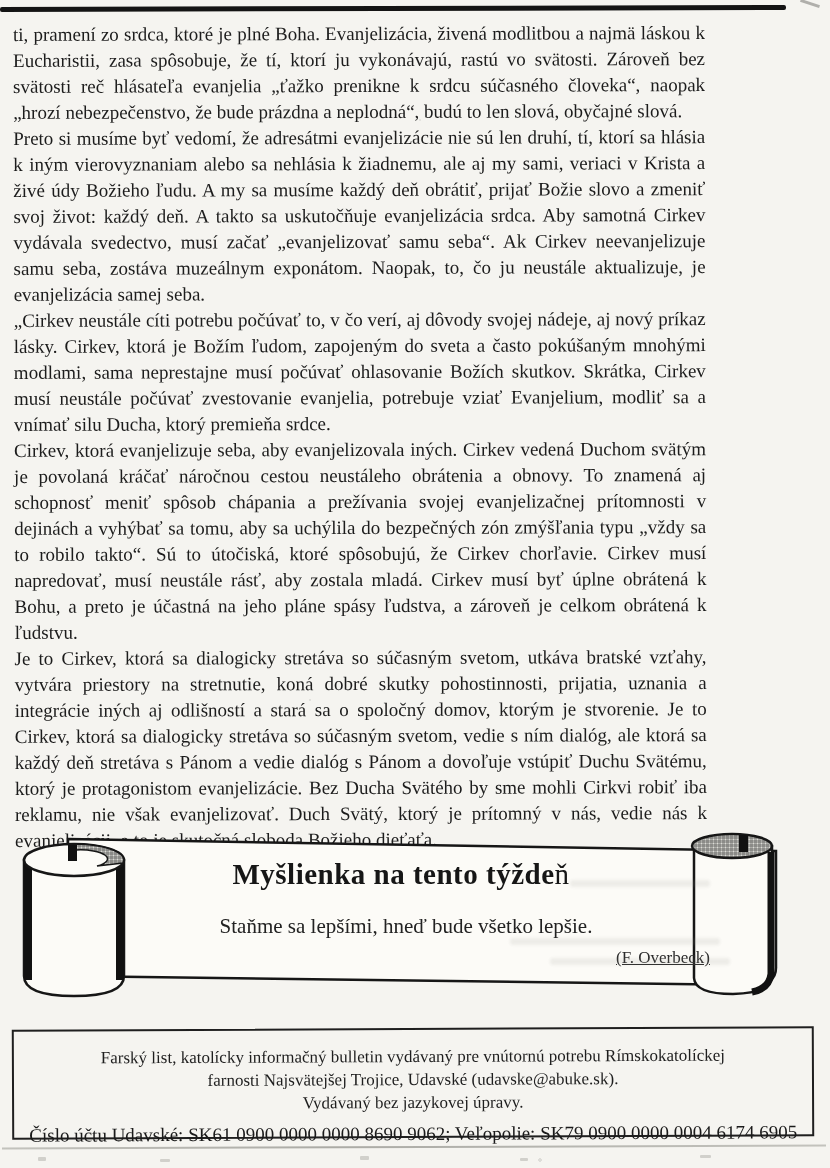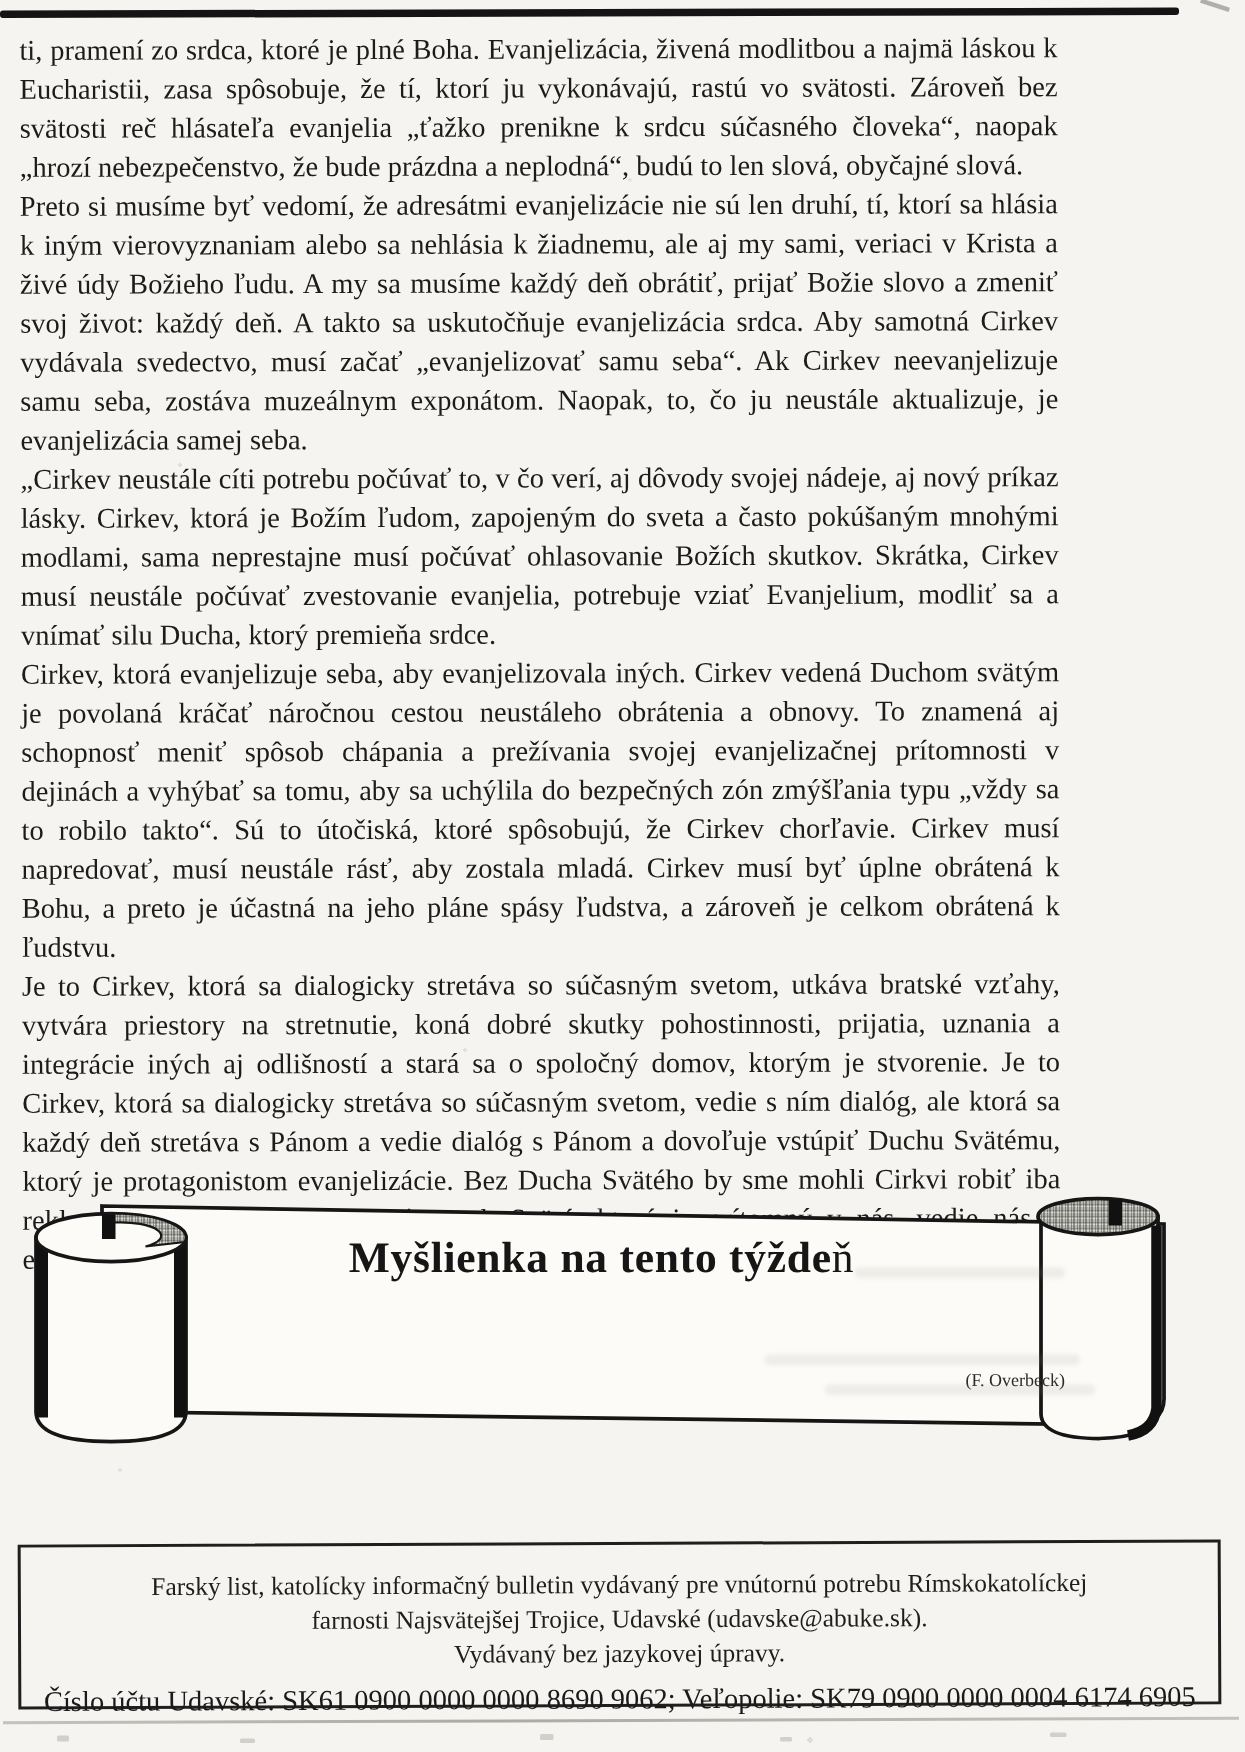--- a/index.html
+++ b/index.html
@@ -29,34 +29,34 @@
     position:absolute;top:2px;left:800px;width:20px;height:3px;
     background:#8a8a85;opacity:.65;transform:rotate(18deg);
   }
   .article{
     position:absolute;top:21px;left:14px;right:15px;
     font-size:19px;line-height:26px;text-align:justify;
     transform:rotate(-0.15deg);
   }
   .article p{margin:0;}
   .banner{
-    position:absolute;top:785px;left:10px;width:792px;height:188px;
+    position:absolute;top:820px;left:10px;width:792px;height:188px;
   }
   .banner svg{position:absolute;top:0;left:0;}
   .banner-title{
     position:absolute;top:38px;left:110px;right:120px;
     text-align:center;font-size:29px;letter-spacing:.5px;color:#161616;
   }
   .banner-title .b{font-weight:bold;}
   .banner-quote{
     position:absolute;top:94px;left:130px;right:130px;
     text-align:center;font-size:21px;color:#222;
   }
   .banner-attribution{
-    position:absolute;top:128px;right:92px;font-size:12px;color:#2a2a2a;
+    position:absolute;top:128px;right:92px;font-size:17px;color:#2a2a2a;text-decoration:underline;
   }
   .ghost-line{
     position:absolute;height:7px;background:#8d8d86;opacity:.13;
     filter:blur(1.5px);border-radius:3px;
   }
   .imprint-box{
     position:absolute;top:1028px;left:12px;width:802px;height:110px;
     border:2px solid #1f1f1f;transform:rotate(-0.25deg);
     box-sizing:border-box;padding-top:15px;
   }
@@ -111,20 +111,21 @@
         <path d="M18 40 L18 160" stroke="#111" stroke-width="8"></path>
         <path d="M110 40 L110 160" stroke="#111" stroke-width="8"></path>
         <ellipse cx="64" cy="40" rx="50" ry="16" fill="#fcfbf7" stroke="#161616" stroke-width="2.5"></ellipse>
         <path d="M66 24 A50 16 0 0 1 113 43 L87 46 A27 9 0 0 0 66 30 Z" fill="url(#xh)" stroke="#161616" stroke-width="1.5"></path>
         <rect x="58" y="25" width="9" height="16" fill="#111"></rect>
       </g>
     </svg>
 
     <div class="banner-title"><span class="b">Myšlienka na tento týžde</span><span>ň</span></div>
 
+    <div class="banner-quote">Staňme sa lepšími, hneď bude všetko lepšie.</div>
     <div class="banner-attribution">(F. Overbeck)</div>
 
     <div class="ghost-line" style="top:118px;left:500px;width:210px;"></div>
     <div class="ghost-line" style="top:138px;left:540px;width:180px;"></div>
     <div class="ghost-line" style="top:60px;left:560px;width:140px;"></div>
   </div>
 
   <div class="imprint-box">
     <p class="imprint-line">Farský list, katolícky informačný bulletin vydávaný pre vnútornú potrebu Rímskokatolíckej</p>
     <p class="imprint-line">farnosti Najsvätejšej Trojice, Udavské (udavske@abuke.sk).</p>

